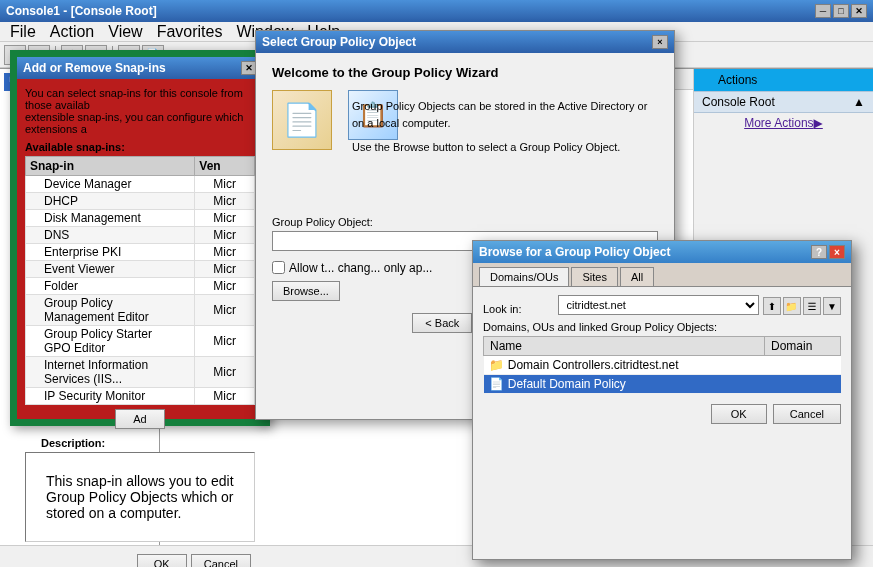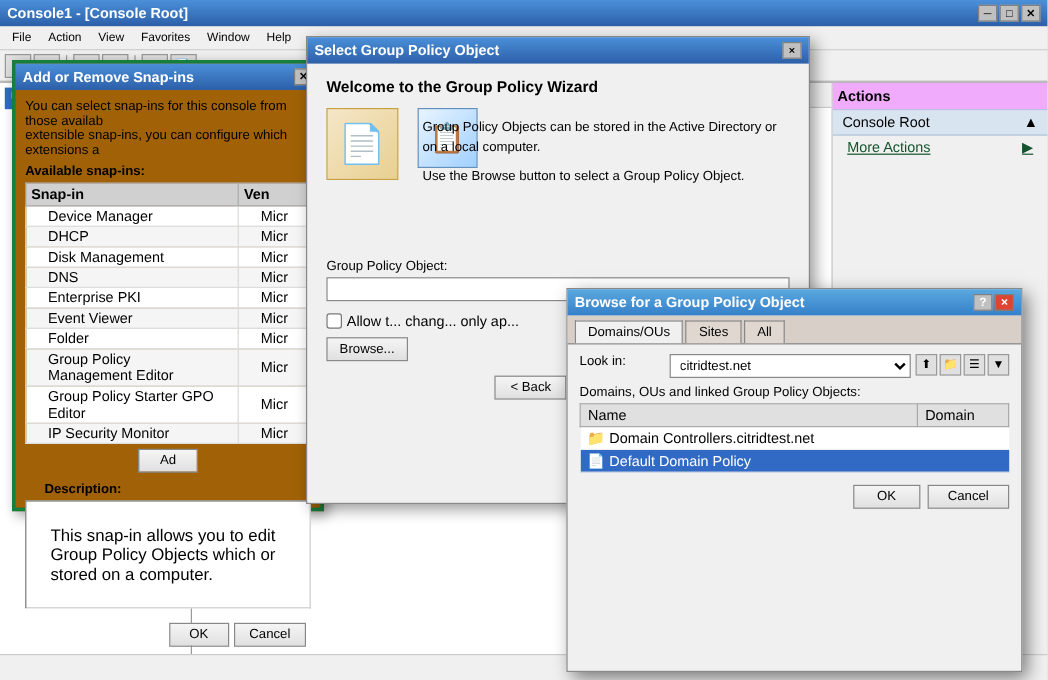--- a/index.html
+++ b/index.html
@@ -32,21 +32,21 @@
       height: 20px;
       display: flex;
       align-items: center;
       padding: 0 4px;
       border-bottom: 1px solid #ccc;
       gap: 2px;
     }
     .menu-item {
       padding: 2px 6px;
       cursor: pointer;
-      font-size: 10px;
+      font-size: 16px;
     }
 
     
     .toolbar {
       background: #f0f0f0;
       height: 26px;
       display: flex;
       align-items: center;
       padding: 2px 4px;
       border-bottom: 1px solid #ccc;
@@ -95,59 +95,59 @@
       font-weight: bold;
     }
 
     
     .actions-panel {
       width: 180px;
       background: #f0f0f0;
       border-left: 1px solid #ccc;
     }
     .actions-title {
-      background: #f0abfc;
-      padding: 4px 4px;
-      font-weight: bold;
+      background: #0ea5e9;
+      padding: 4px 24px;
+      font-weight: normal;
       border-bottom: 1px solid #b0c4d8;
     }
     .actions-section-header {
       background: #d8e4f0;
       padding: 3px 8px;
       display: flex; align-items: center; justify-content: space-between;
       border-bottom: 1px solid #b0c4d8;
     }
     .actions-item {
       padding: 3px 12px;
       cursor: pointer;
-      color: #14532d;
+      color: #4c1d95;
       text-decoration: underline;
-      display: flex; align-items: center; justify-content: space-between;
+      display: flex; align-items: center; justify-content: center;
     }
 
     
     .status-bar {
       height: 22px;
       background: #f0f0f0;
       border-top: 1px solid #ccc;
       display: flex;
       align-items: center;
       padding: 0 6px;
       font-size: 11px;
     }
 
     
     .dialog-add-snapin {
       position: absolute;
       top: 50px;
       left: 10px;
       width: 260px;
       height: 376px;
-      background: #a16207;
-      border: 3px solid #15803d;
+      background: #b91c1c;
+      border: 7px solid #15803d;
       box-shadow: 3px 3px 10px rgba(0,0,0,0.4);
       z-index: 10;
     }
     .dialog-title-bar {
       background: linear-gradient(to bottom, #4a90d9, #2c5fa8);
       color: white;
       height: 22px;
       display: flex;
       align-items: center;
       justify-content: space-between;
@@ -242,21 +242,21 @@
       background: #c0c0c0; border: 1px solid #808080;
     }
     .browse-title-btn.red { background: #d43; color: white; }
     .browse-tabs { display: flex; background: #d8d0c8; border-bottom: 1px solid #888; padding: 4px 6px 0; gap: 2px; align-items: flex-end; }
     .browse-tab {
       padding: 3px 10px; font-size: 11px; cursor: pointer;
       background: #e0d8d0; border: 1px solid #888; border-bottom: none;
     }
     .browse-tab.active { background: #f0f0f0; }
     .browse-body { padding: 8px 10px; font-size: 11px; }
-    .browse-look-in { display: flex; align-items: flex-start; gap: 4px; margin-bottom: 6px; }
+    .browse-look-in { display: flex; align-items: flex-end; gap: 4px; margin-bottom: 6px; }
     .browse-look-in label { font-size: 11px; white-space: nowrap; }
     .browse-select {
       flex: 1; height: 20px; border: 1px solid #888; background: white;
       padding: 1px 4px; font-size: 11px; margin-left: 32px;
     }
     .browse-toolbar-icons { display: flex; gap: 2px; }
     .browse-icon-btn {
       width: 18px; height: 18px;
       background: #e0e0e0; border: 1px solid #999;
       display: flex; align-items: center; justify-content: center;
@@ -389,20 +389,24 @@
           <tr>
             <td>Folder</td>
             <td>Micr</td>
           </tr>
           <tr>
             <td>Group Policy Management Editor</td>
             <td>Micr</td>
           </tr>
           <tr>
             <td>Group Policy Starter GPO Editor</td>
+            <td>Micr</td>
+          </tr>
+          <tr>
+            <td>Internet Information Services (IIS...</td>
             <td>Micr</td>
           </tr>
           <tr>
             <td>IP Security Monitor</td>
             <td>Micr</td>
           </tr>
         </tbody>
     </table>
     <div style="display:flex; justify-content:center; margin-top:4px;">
       <button class="dialog-btn">Ad</button>

